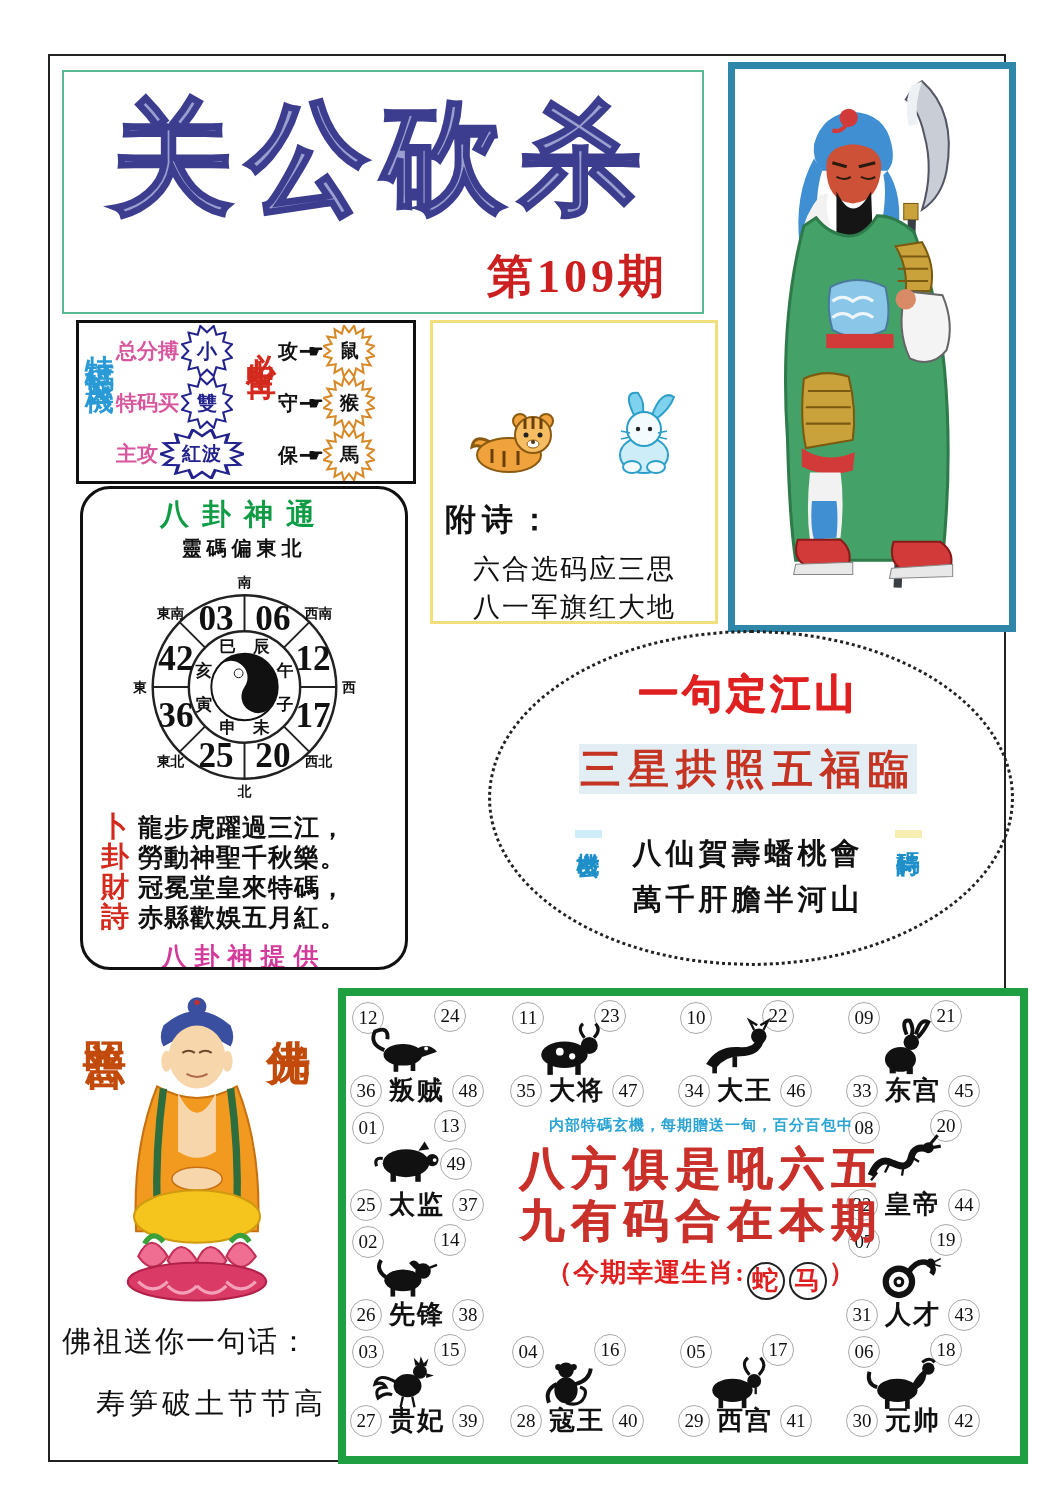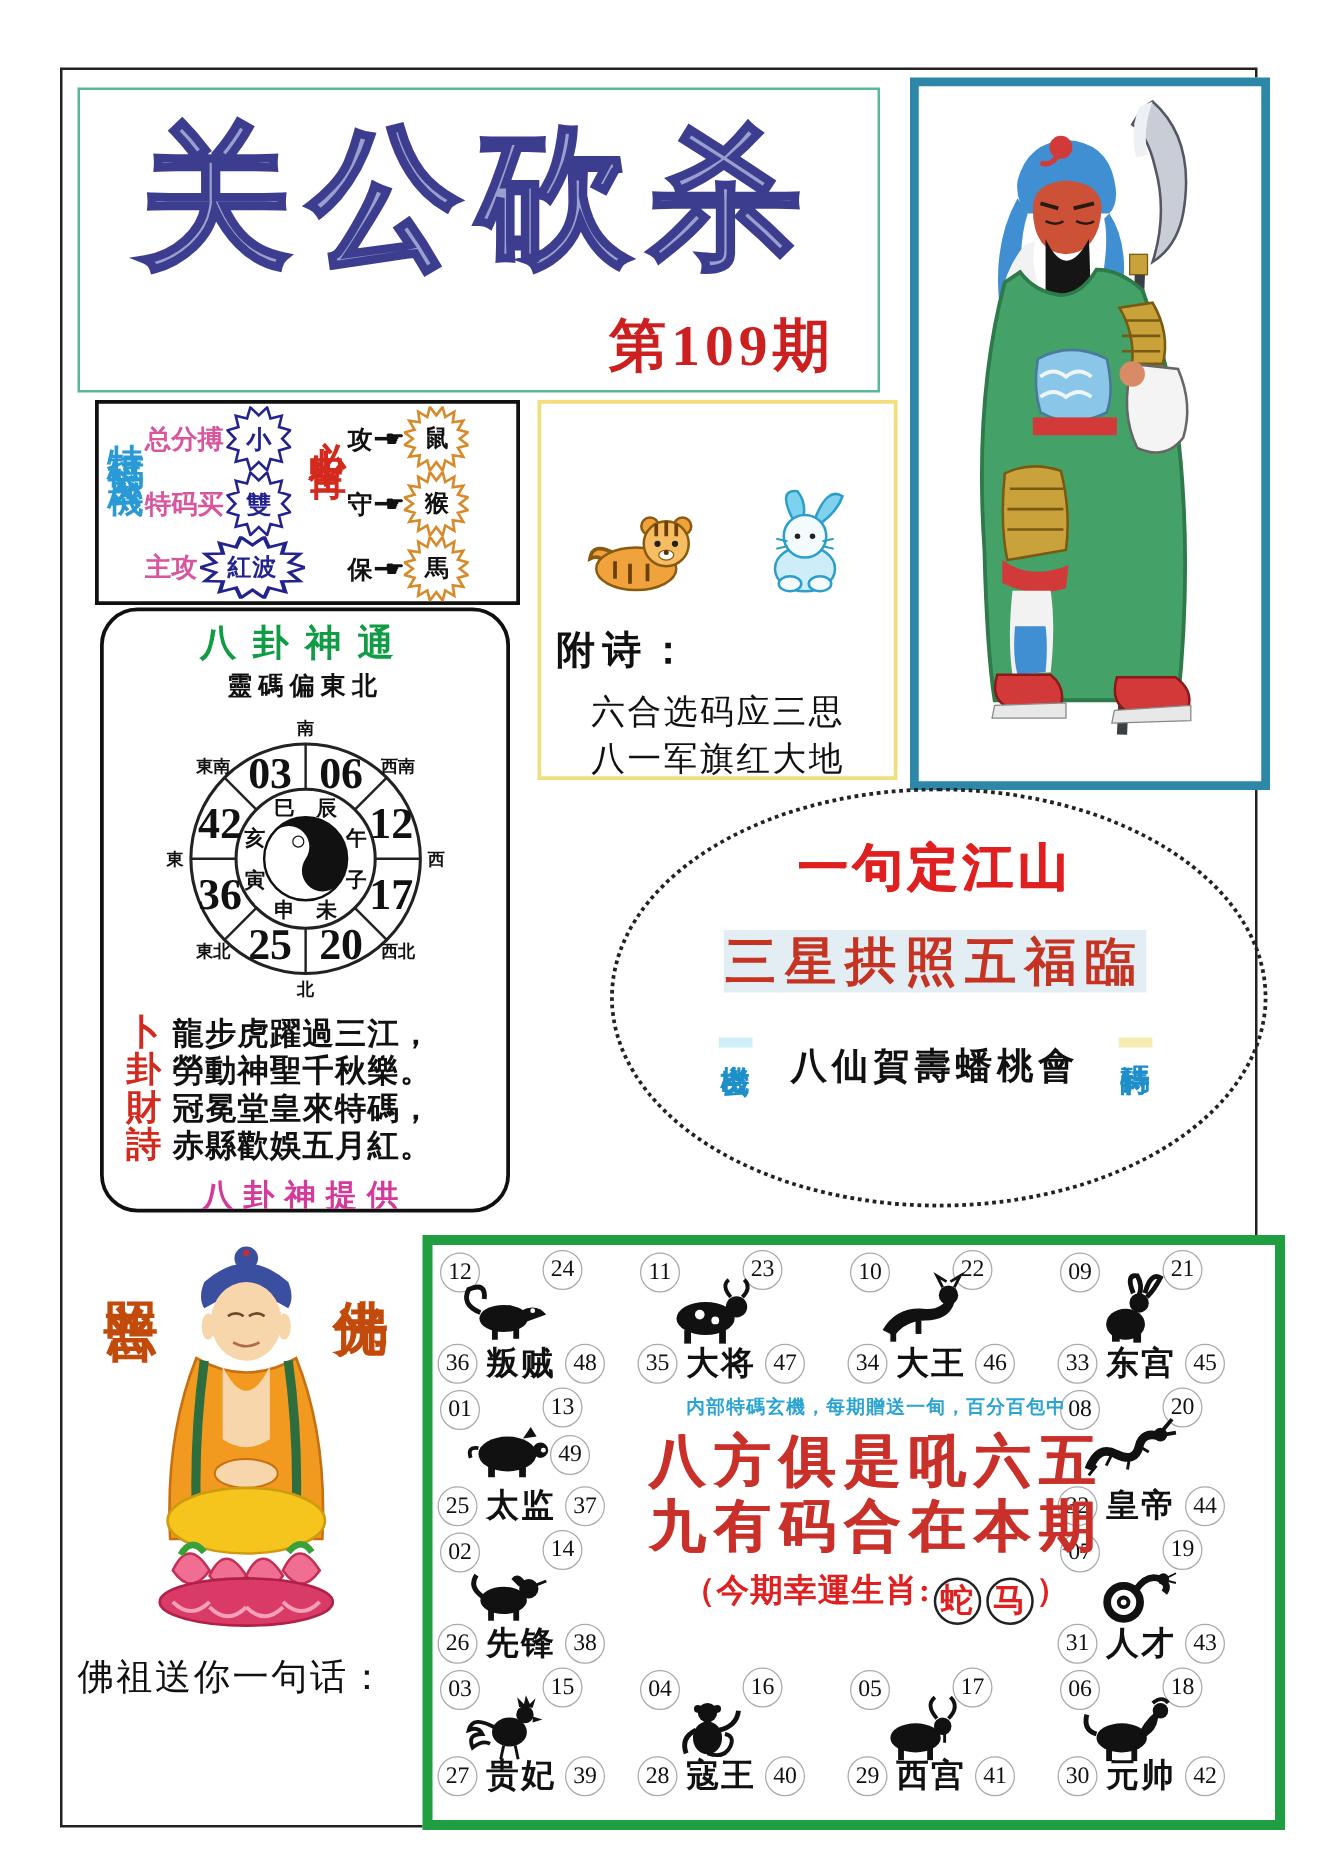--- a/index.html
+++ b/index.html
@@ -304,20 +304,21 @@
     </div>
   </div>
 
   <div class="abs oval"></div>
   <div class="abs oval-sentence" style="left:488px;top:742px;width:520px;"><i>三星拱照五福臨</i></div>
   <div class="abs oval-title" style="left:488px;top:666px;width:520px;">一句定江山</div>
   <div class="abs oval-bottom" style="left:528px;top:830px;width:440px;">
     <span class="vt oval-vlab cyanbg">出玄機</span>
     <span class="couplet">
       <span>八仙賀壽蟠桃會</span><br>
+      <span>萬千肝膽半河山</span>
     </span>
     <span class="vt oval-vlab yellowbg">特碼詩</span>
   </div>
 
   <div class="abs bud-sec">
     <div class="abs vt bud-left">普照</div>
     <div class="abs vt bud-right">佛光</div>
     <svg class="abs bud-img" width="190" height="320" viewBox="0 0 180 305">
       <circle cx="90" cy="14" r="9" fill="#3a4fa0"></circle>
         <circle cx="90" cy="10" r="2.5" fill="#c03030"></circle>
@@ -331,20 +332,21 @@
       <path d="M58 92 Q50 150 52 210 M122 92 Q130 150 128 210" stroke="#2e6e3e" stroke-width="7" fill="none"></path>
       <path d="M72 96 Q90 134 108 96 L108 152 Q90 164 72 152 Z" fill="#f7d6ac"></path>
       <ellipse cx="90" cy="178" rx="24" ry="11" fill="#f7d6ac" stroke="#c87010" stroke-width="1.5"></ellipse>
       <ellipse cx="90" cy="214" rx="60" ry="25" fill="#f6c51d" stroke="#d09a10" stroke-width="2"></ellipse>
       <path d="M34 252 q12 -26 28 0 q-14 20 -28 0 Z M62 256 q12 -26 28 0 q-14 20 -28 0 Z M90 256 q12 -26 28 0 q-14 20 -28 0 Z M118 252 q12 -26 28 0 q-14 20 -28 0 Z" fill="#ef6e92" stroke="#c23058" stroke-width="2"></path>
       <path d="M40 240 q8 -14 18 -2 M122 238 q10 -12 18 0" stroke="#3aa03a" stroke-width="5" fill="none"></path>
       <ellipse cx="90" cy="276" rx="66" ry="18" fill="#d93a66" stroke="#b02048" stroke-width="2"></ellipse>
       <path d="M34 276 q14 14 28 0 M62 280 q14 14 28 0 M90 280 q14 14 28 0 M118 276 q14 14 28 0" stroke="#f4a0b8" stroke-width="3" fill="none"></path>
     </svg>
     <div class="abs bud-msg-label">佛祖送你一句话：</div>
+    <div class="abs bud-msg">寿笋破土节节高</div>
   </div>
 
   <div class="abs green-box">
     <div id="zodiac-cells">
         <div class="cell" style="left: 2px; top: 4px; width: 158px; height: 108px;">
           <span class="num tl">12</span>
           <span class="num tr">24</span>
           <div class="glyph"><svg viewBox="0 0 100 80">
               <g fill="#111">
                 <ellipse cx="46" cy="50" rx="25" ry="14"></ellipse>

